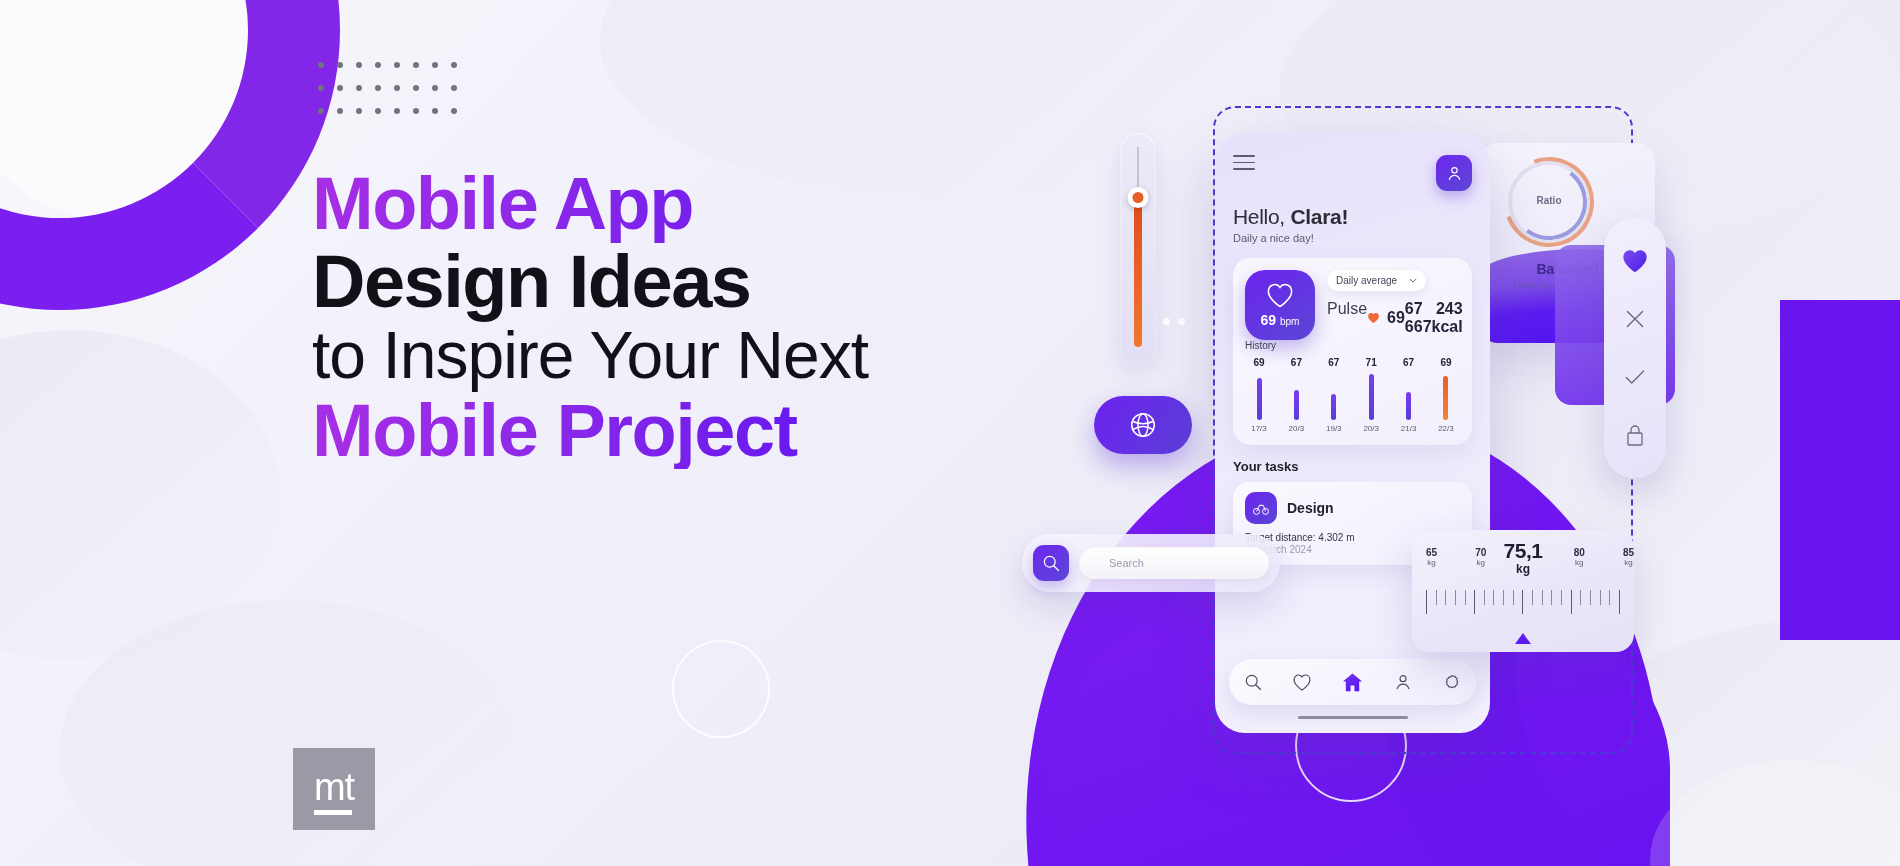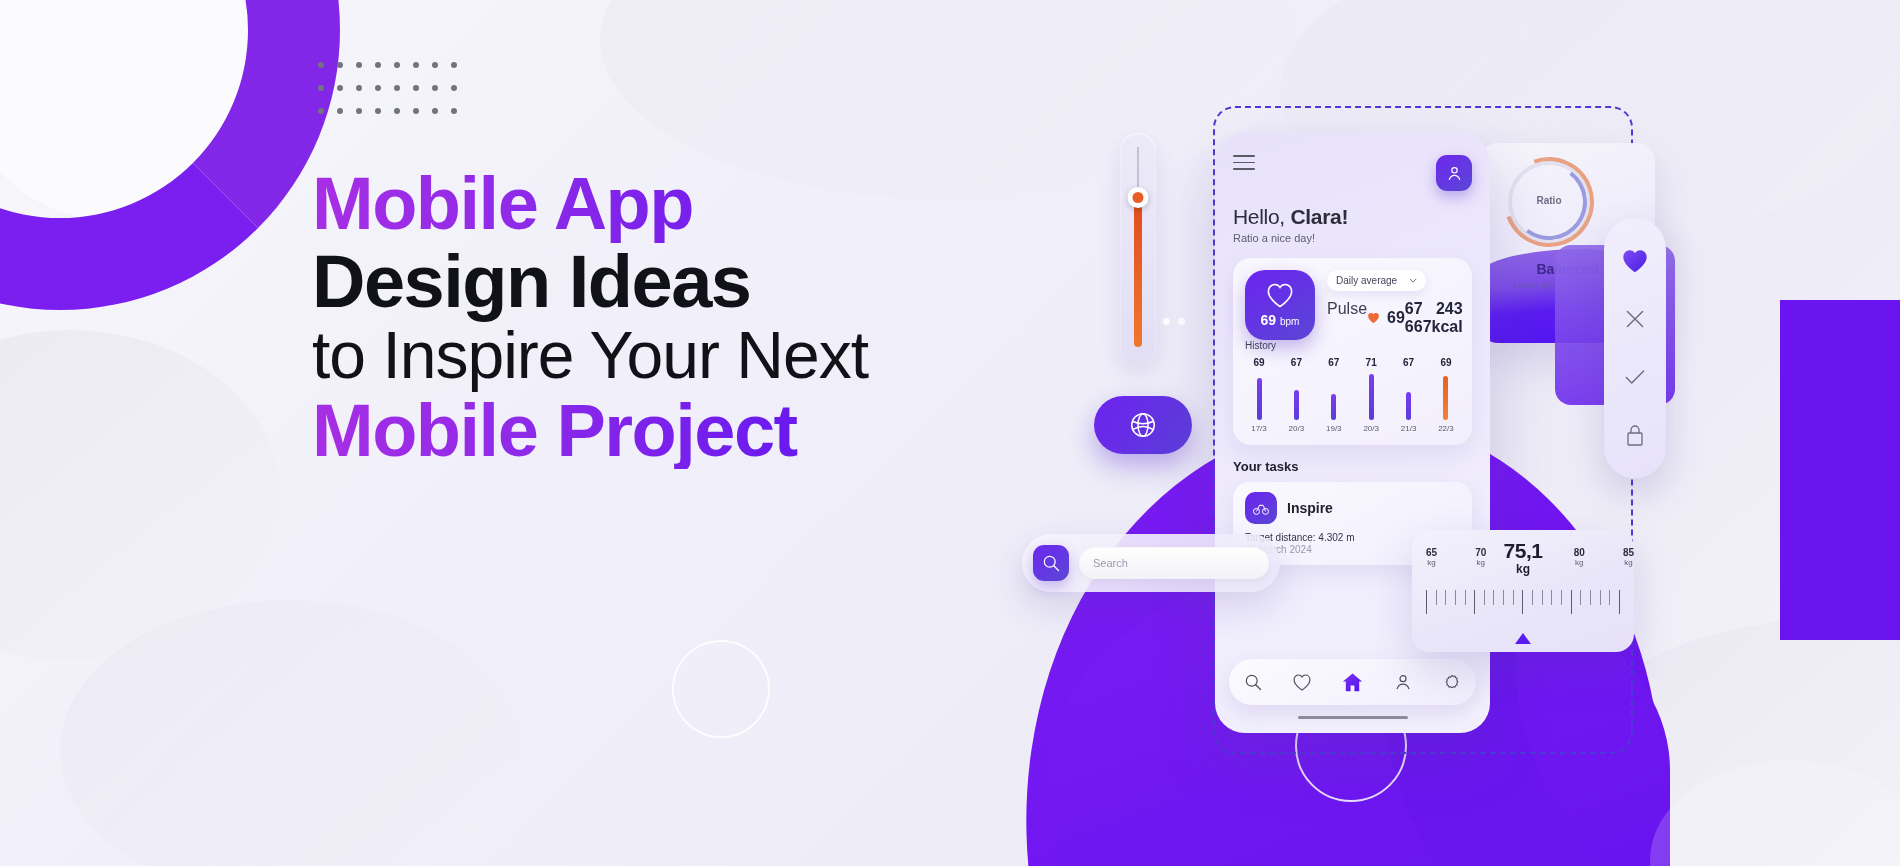--- a/index.html
+++ b/index.html
@@ -415,21 +415,21 @@
     display: flex; align-items: center; justify-content: center;
     flex: none;
     box-shadow: 0 6px 14px rgba(90,50,210,.3);
   }
   #search-input-box {
     flex: 1; height: 32px; border-radius: 16px;
     background: linear-gradient(180deg,#ffffff,#f3f2f8);
     display: flex; align-items: center; padding: 0 14px;
     box-shadow: inset 0 1px 2px rgba(0,0,0,.04), 0 3px 8px rgba(0,0,0,.05);
   }
-  #search-placeholder { font-size: 11px; color: #9b9bae; }
+  #search-placeholder { font-size: 11px; color: #9b9bae; margin-left: 16px; }
 
   
   #weight-widget {
     position: absolute;
     left: 1412px; top: 530px;
     width: 222px; height: 122px;
     border-radius: 18px;
     background: linear-gradient(160deg,#f3f1fc 0%,#eae6f9 55%,#e6e1f8 100%);
     box-shadow: 0 18px 40px rgba(80,60,160,.18);
     padding: 10px 14px;
@@ -523,20 +523,23 @@
       <i></i>
   </div>
 
   <div id="headline">
     <span class="hl-line hl-grad">Mobile App</span>
     <span class="hl-line hl-bold">Design Ideas</span>
     <span class="hl-line hl-thin">to Inspire Your Next</span>
     <span class="hl-line hl-grad">Mobile Project</span>
   </div>
 
+  <div id="logo">
+    <span id="logo-inner">mt</span>
+  </div>
 
   <div id="mock">
 
     <div id="dashed-box"></div>
 
     <div id="slider">
       <div id="slider-track"></div>
       <div id="slider-fill"></div>
       <div id="slider-knob">
           <i></i>
@@ -578,21 +581,21 @@
         <div id="avatar-btn">
           <svg width="19" height="19" viewBox="0 0 24 24" fill="none" stroke="#fff" stroke-width="1.5" stroke-linecap="round">
             <circle cx="12" cy="8" r="3.4"></circle>
             <path d="M5.5 19.5c1.2-3.6 4-5.2 6.5-5.2s5.3 1.6 6.5 5.2"></path>
           </svg>
         </div>
       </div>
 
       <div id="ph-greet">
         <div id="ph-hello"><span>Hello, </span><b>Clara!</b></div>
-        <div id="ph-sub">Ratio a nice day!</div>
+        <div id="ph-sub">Daily a nice day!</div>
       </div>
 
       <div id="card-health">
         <div id="hr-row">
           <div id="hr-tile">
             <svg width="30" height="27" viewBox="0 0 24 22" fill="none" stroke="#fff" stroke-width="1.3">
               <path d="M12 20C12 20 2.5 14 2.5 7.6 2.5 4.3 5 2 7.8 2c1.9 0 3.4 1 4.2 2.4C12.8 3 14.3 2 16.2 2 19 2 21.5 4.3 21.5 7.6 21.5 14 12 20 12 20z"></path>
             </svg>
             <div id="hr-val"><span style="font-size:14px;font-weight:700;">69</span> <span>bpm</span></div>
           </div>
@@ -668,21 +671,21 @@
 
       <div id="task-card">
         <div id="task-head">
           <div id="task-icon">
             <svg width="18" height="18" viewBox="0 0 24 24" fill="none" stroke="#fff" stroke-width="1.3">
               <circle cx="6" cy="16.5" r="4"></circle>
                 <circle cx="18" cy="16.5" r="4"></circle>
               <path d="M6 16.5l4-8h5l3 8M10 8.5h4"></path>
             </svg>
           </div>
-          <div id="task-name">Inspire</div>
+          <div id="task-name">Design</div>
         </div>
         <div id="task-dist">Target distance: 4.302 m</div>
         <div id="task-date">17 March 2024</div>
       </div>
 
       <div id="ph-nav">
         <div>
           <svg width="20" height="20" viewBox="0 0 24 24" fill="none" stroke="#4b4b5e" stroke-width="1.4" stroke-linecap="round">
               <circle cx="10.5" cy="10.5" r="6.5"></circle>
               <path d="M15.3 15.3L21 21"></path>

